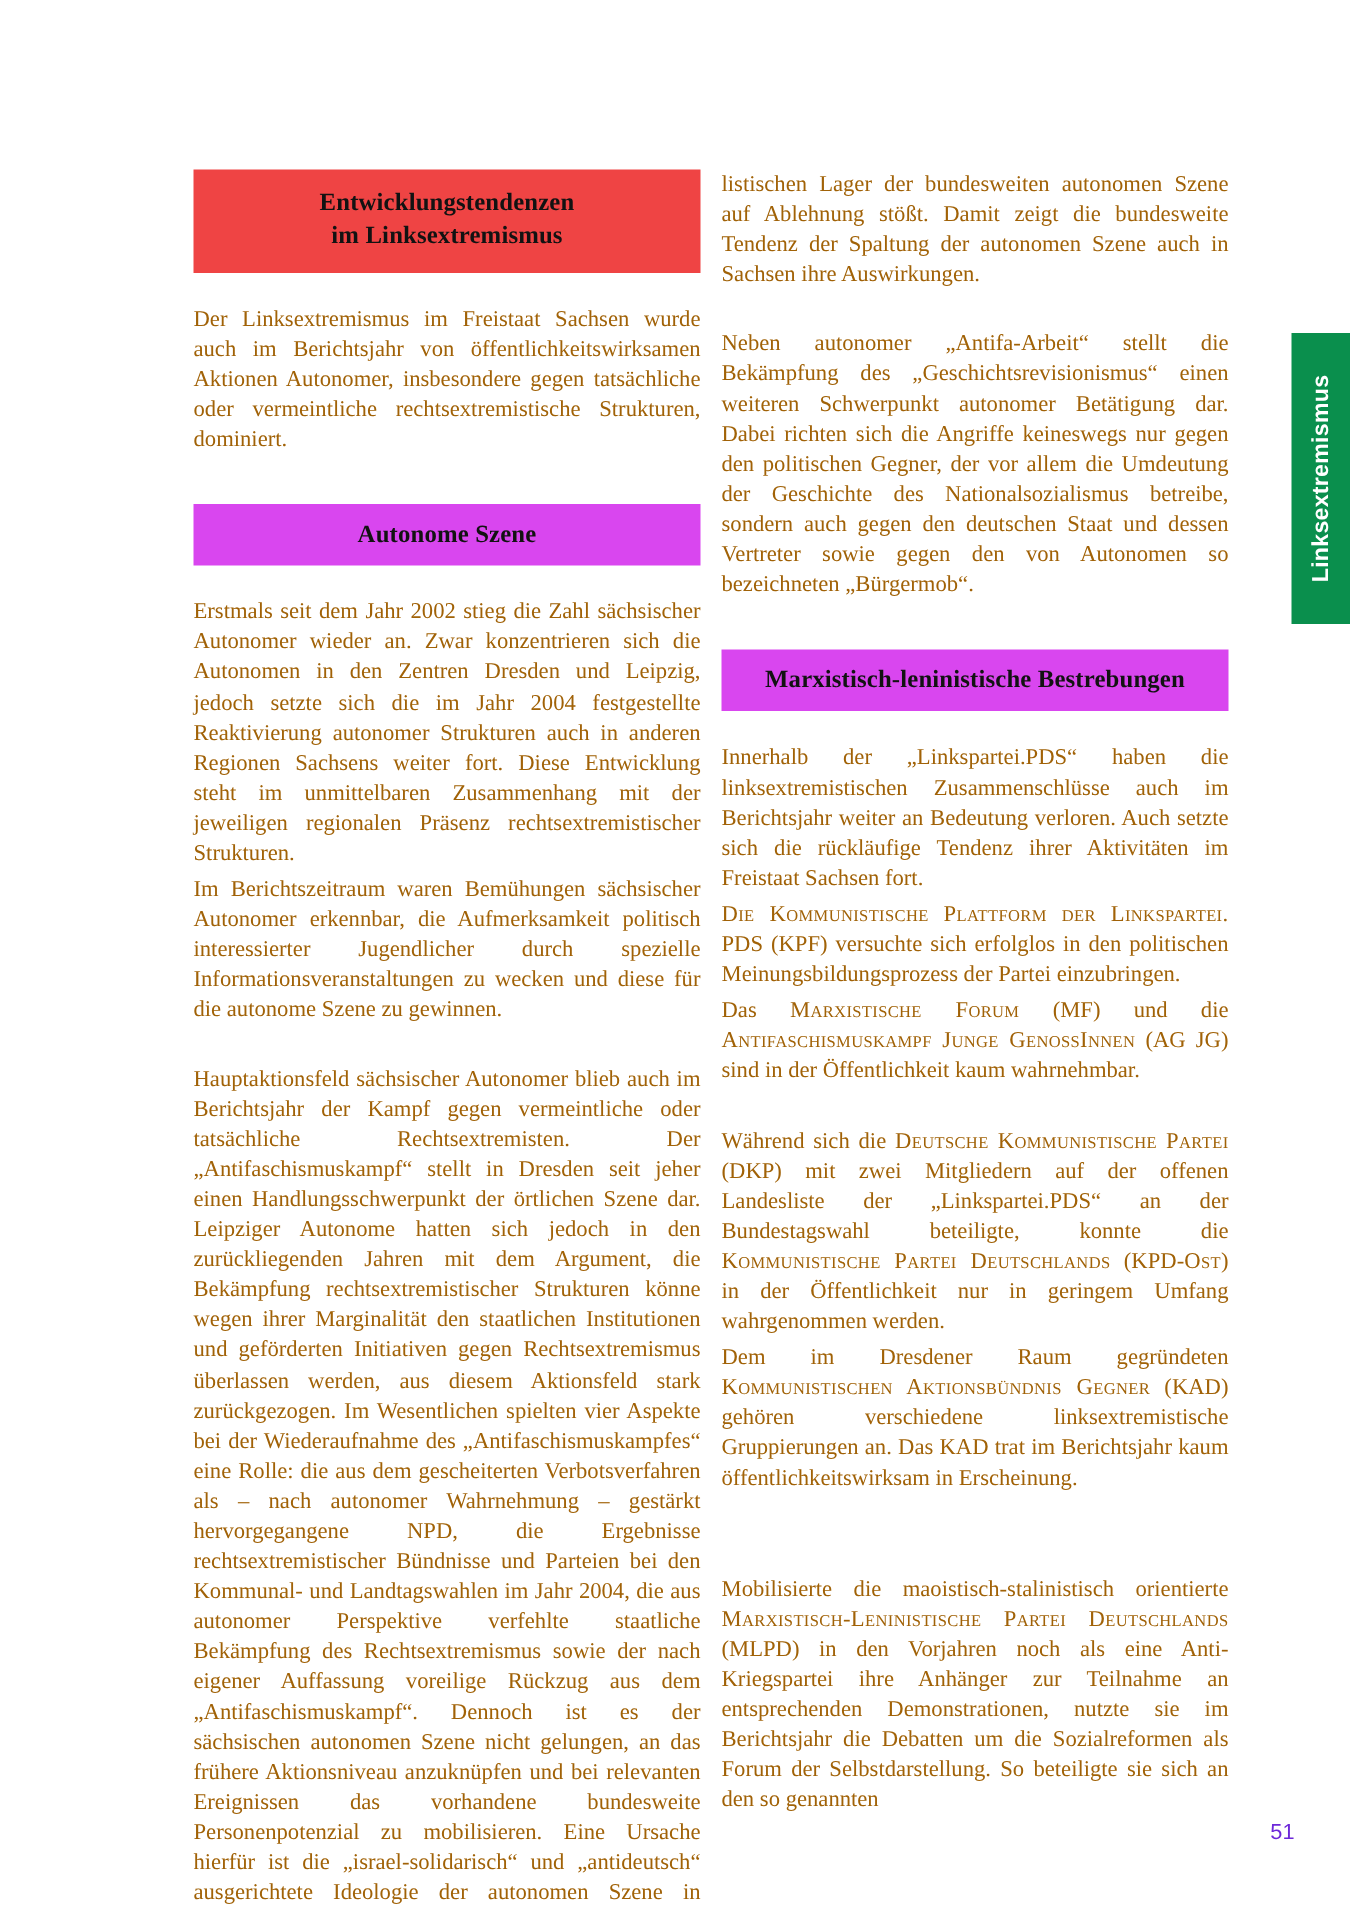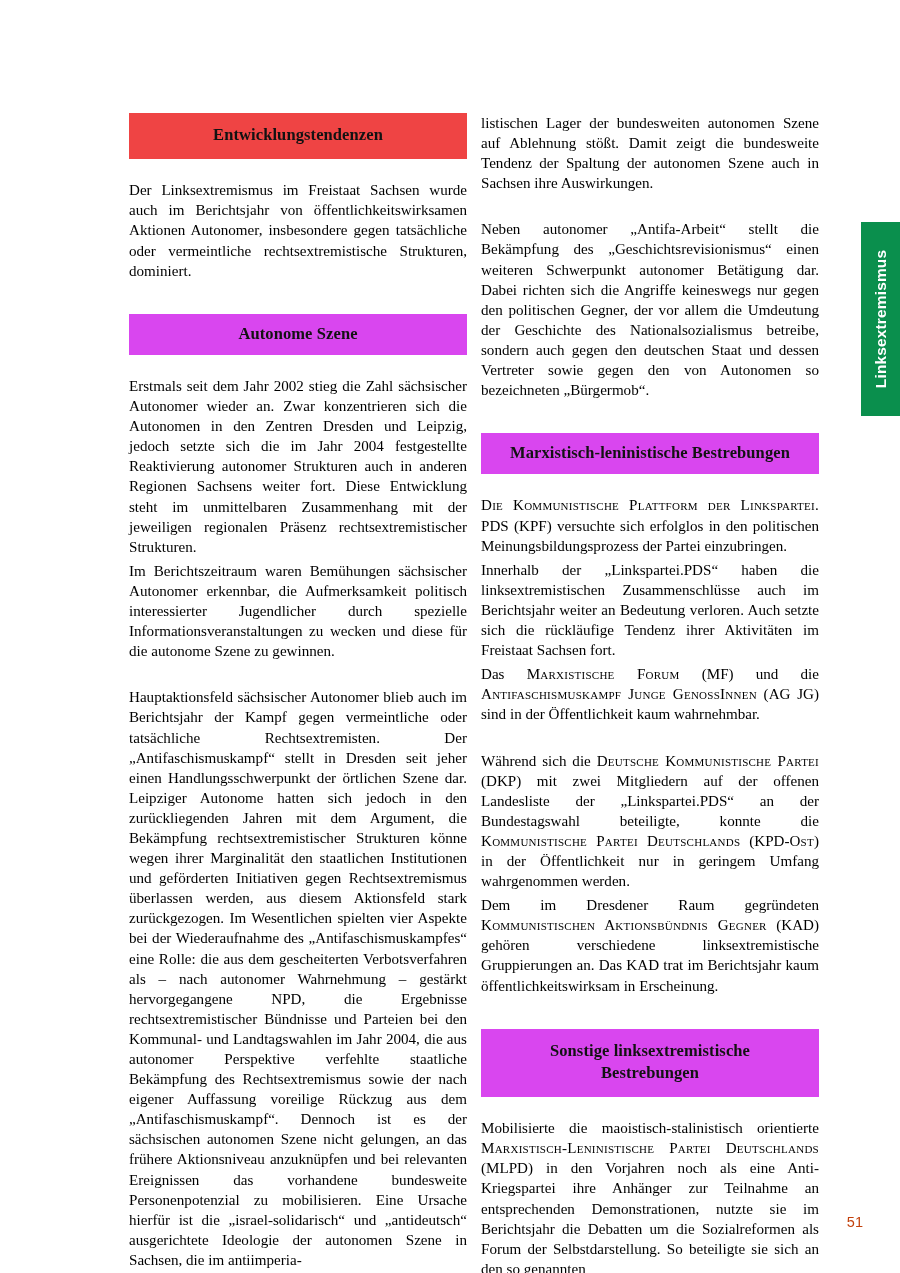--- a/index.html
+++ b/index.html
@@ -50,21 +50,21 @@
     padding: 11px 8px 13px 8px;
   }
 
   
   p.body {
     margin: 0;
     text-align: justify;
     text-justify: inter-word;
     font-size: 15.1px;
     line-height: 20.1px;
-    color: #000000;
+    color: #a16207;
     hyphens: manual;
   }
   p.body + p.body { margin-top: 4px; }
   .gap-md { height: 26px; }
   .gap-lg { height: 33px; }
   .after-banner { height: 21px; }
 
   .sc {
     font-variant: small-caps;
     letter-spacing: 0.25px;
@@ -92,33 +92,34 @@
     font-size: 15.4px;
     letter-spacing: 0.2px;
   }
 
   
   .folio {
     position: absolute;
     right: 37px;
     bottom: 43px;
     font-size: 14.5px;
-    color: #c2410c;
+    color: #6d28d9;
     font-family: "Liberation Sans", "DejaVu Sans", sans-serif;
   }
 </style>
 </head>
 <body>
 
 <div class="page">
 
   <div class="col col-left">
 
     <div class="banner green tall">
       <div>Entwicklungstendenzen</div>
+      <div>im Linksextremismus</div>
     </div>
 
     <div class="after-banner"></div>
 
     <p class="body">Der Linksextremismus im Freistaat Sachsen wurde auch im Berichtsjahr von öffentlichkeitswirksamen Aktionen Autonomer, insbesondere gegen tatsächliche oder vermeintliche rechtsextremistische Strukturen, dominiert.</p>
 
     <div class="gap-lg"></div>
 
     <div class="banner">Autonome Szene</div>
 
@@ -139,38 +140,34 @@
     <div class="gap-md"></div>
 
     <p class="body">Neben autonomer „Antifa-Arbeit“ stellt die Bekämpfung des „Geschichtsrevisionismus“ einen weiteren Schwerpunkt autonomer Betätigung dar. Dabei richten sich die Angriffe keineswegs nur gegen den politischen Gegner, der vor allem die Umdeutung der Geschichte des Nationalsozialismus betreibe, sondern auch gegen den deutschen Staat und dessen Vertreter sowie gegen den von Autonomen so bezeichneten „Bürgermob“.</p>
 
     <div class="gap-lg"></div>
 
     <div class="banner">Marxistisch-leninistische Bestrebungen</div>
 
     <div class="after-banner"></div>
 
+    <p class="body">Innerhalb der „Linkspartei.PDS“ haben die linksextremistischen Zusammenschlüsse auch im Berichtsjahr weiter an Bedeutung verloren. Auch setzte sich die rückläufige Tendenz ihrer Aktivitäten im Freistaat Sachsen fort.</p>
+
     <p class="body"><span class="sc">Die Kommunistische Plattform der Linkspartei.</span><span> PDS (KPF) versuchte sich erfolglos in den politischen Meinungsbildungsprozess der Partei einzubringen.</span></p>
-
-    <p class="body">Innerhalb der „Linkspartei.PDS“ haben die linksextremistischen Zusammenschlüsse auch im Berichtsjahr weiter an Bedeutung verloren. Auch setzte sich die rückläufige Tendenz ihrer Aktivitäten im Freistaat Sachsen fort.</p>
 
     <p class="body"><span>Das </span><span class="sc">Marxistische Forum</span><span> (MF) und die </span><span class="sc">Antifaschismuskampf Junge GenossInnen</span><span> (AG JG) sind in der Öffentlichkeit kaum wahrnehmbar.</span></p>
 
     <div class="gap-md"></div>
 
     <p class="body"><span>Während sich die </span><span class="sc">Deutsche Kommunistische Partei</span><span> (DKP) mit zwei Mitgliedern auf der offenen Landesliste der „Linkspartei.PDS“ an der Bundestagswahl beteiligte, konnte die </span><span class="sc">Kommunistische Partei Deutschlands</span><span> (KPD-</span><span class="sc">Ost</span><span>) in der Öffentlichkeit nur in geringem Umfang wahrgenommen werden.</span></p>
 
     <p class="body"><span>Dem im Dresdener Raum gegründeten </span><span class="sc">Kommunistischen Aktionsbündnis Gegner</span><span> (KAD) gehören verschiedene linksextremistische Gruppierungen an. Das KAD trat im Berichtsjahr kaum öffentlichkeitswirksam in Erscheinung.</span></p>
 
     <div class="gap-lg"></div>
 
-    <div class="banner tall">
-      <div>Sonstige linksextremistische</div>
-      <div>Bestrebungen</div>
-    </div>
 
     <div class="after-banner"></div>
 
     <p class="body"><span>Mobilisierte die maoistisch-stalinistisch orientierte </span><span class="sc">Marxistisch-Leninistische Partei Deutschlands</span><span> (MLPD) in den Vorjahren noch als eine Anti-Kriegspartei ihre Anhänger zur Teilnahme an entsprechenden Demonstrationen, nutzte sie im Berichtsjahr die Debatten um die Sozialreformen als Forum der Selbstdarstellung. So beteiligte sie sich an den so genannten</span></p>
   </div>
 
   <div class="side-tab">
     <span class="side-tab-label">Linksextremismus</span>
   </div>
 

